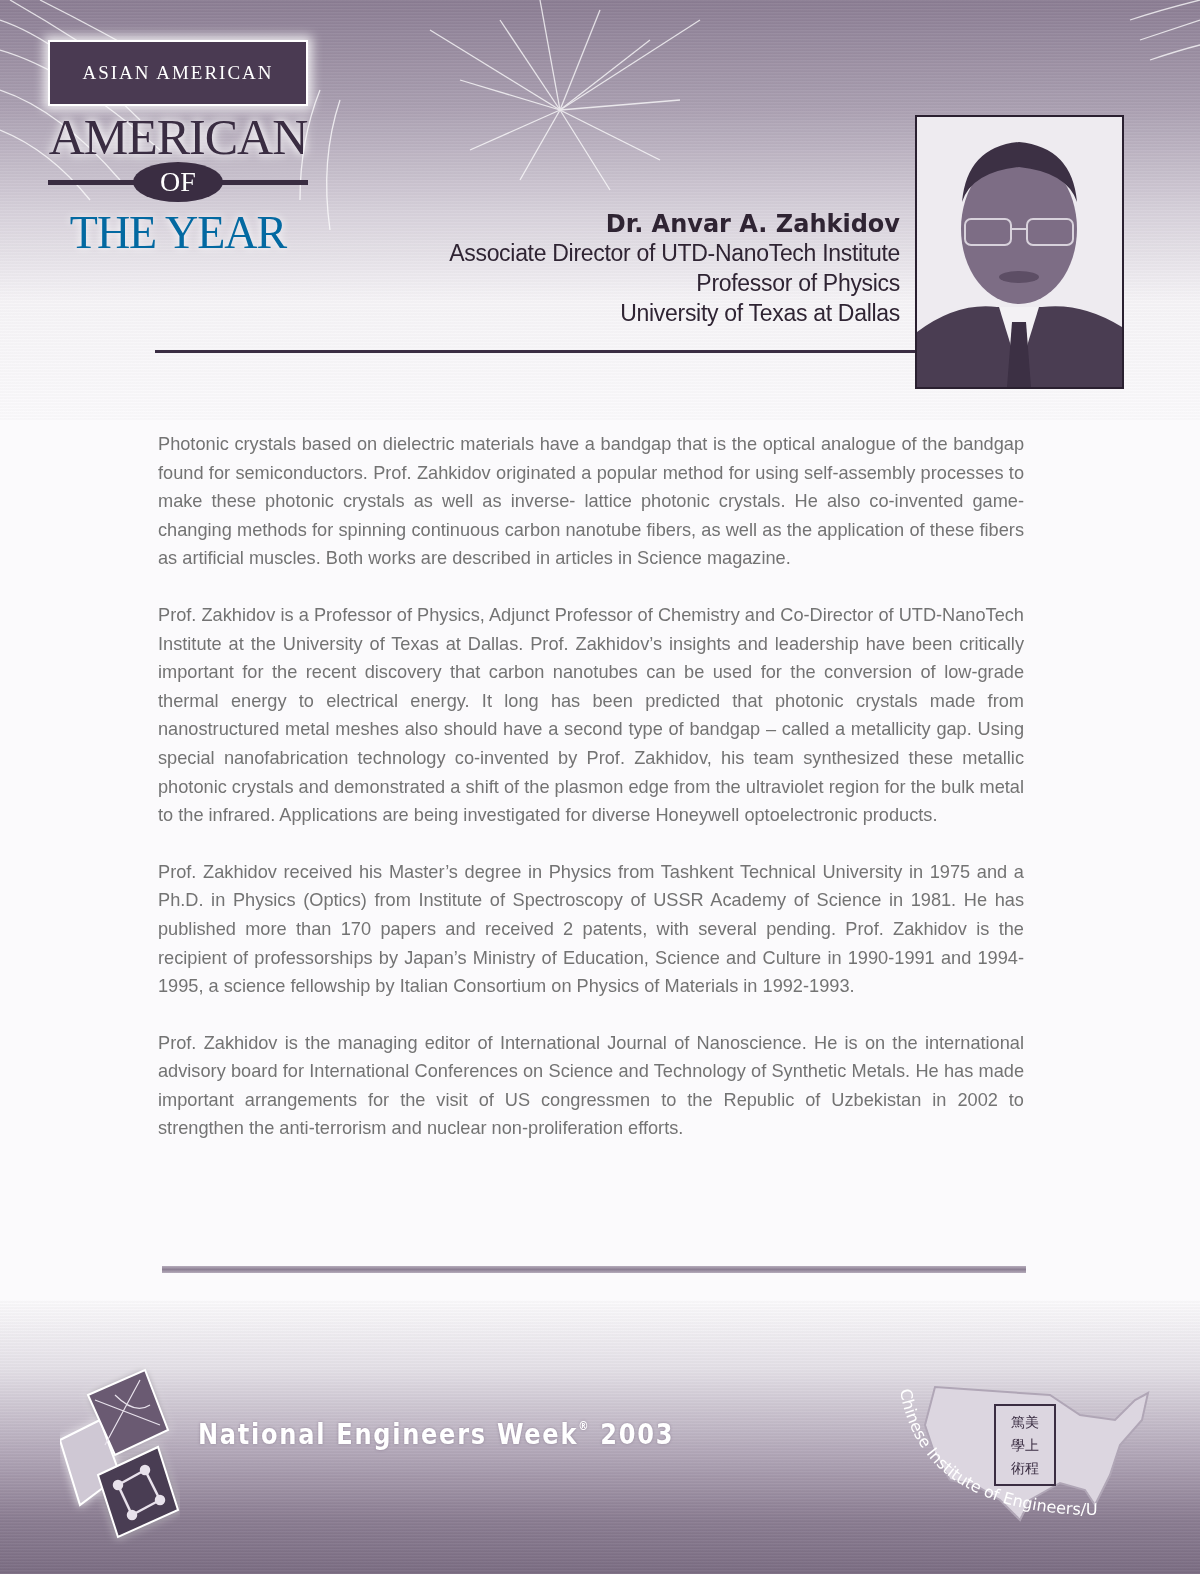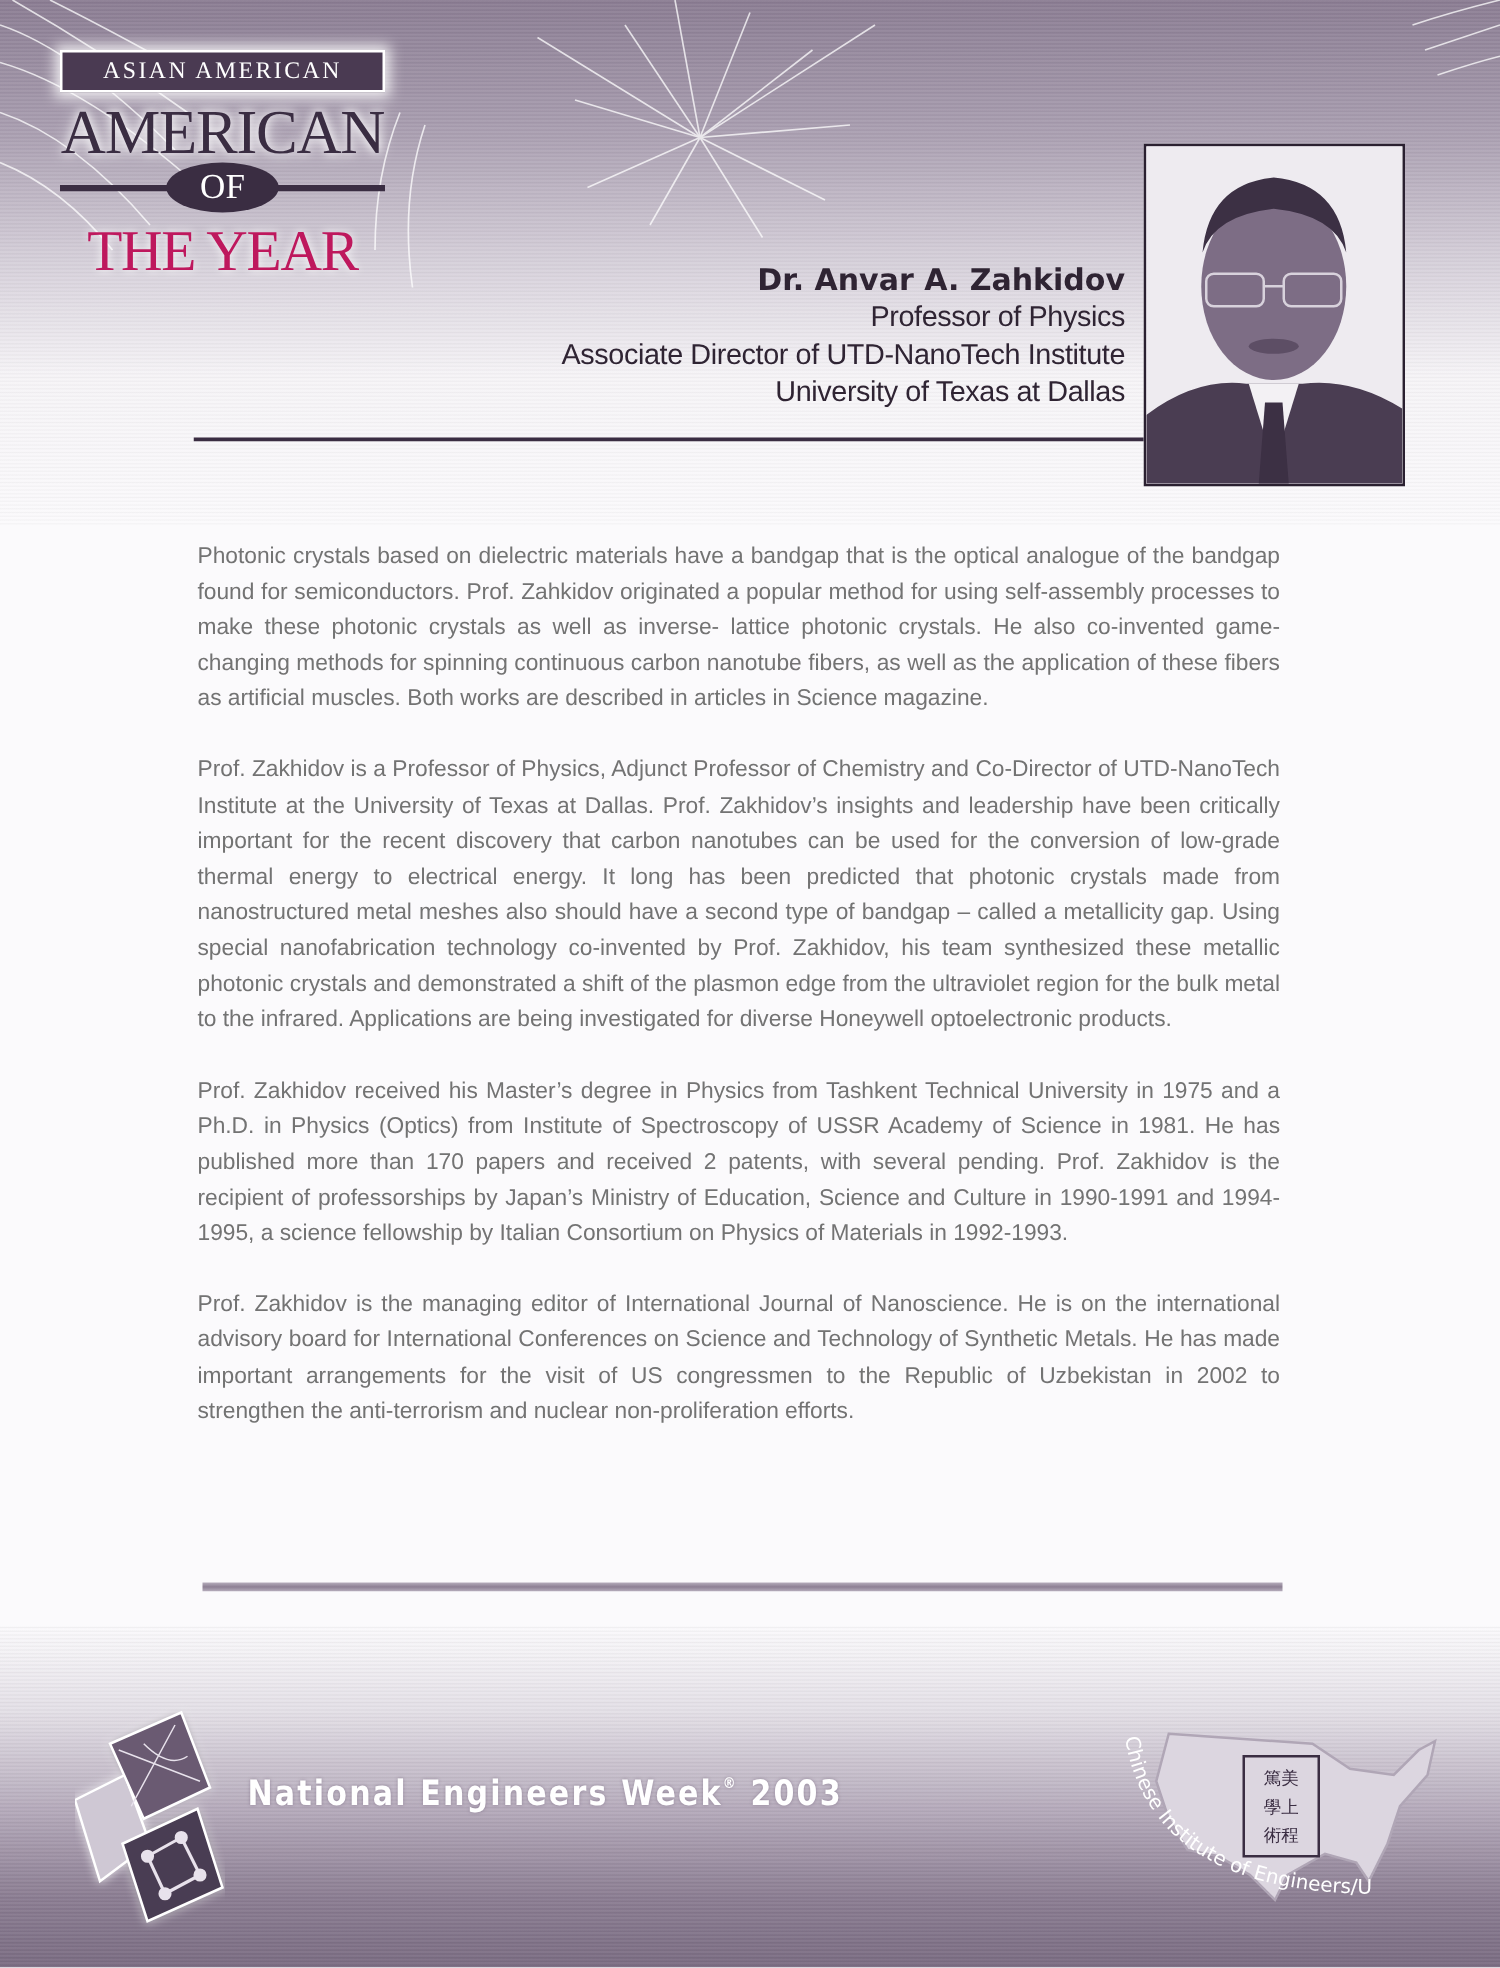--- a/index.html
+++ b/index.html
@@ -17,35 +17,35 @@
     position: absolute; left: 0; top: 0; width: 1200px; height: 420px;
     background: repeating-linear-gradient(180deg, rgba(255,255,255,0.06) 0px, rgba(255,255,255,0.06) 1px, rgba(0,0,0,0.03) 2px, rgba(0,0,0,0) 3px);
   }
   svg.fireworks { position: absolute; left: 0; top: 0; }
 
   .logo { position: absolute; left: 38px; top: 40px; width: 280px; text-align: center; }
   .logo-band {
     display: inline-block; background: #4a3a52; color: #fff;
     border: 2px solid #fff; box-shadow: 0 0 10px 4px rgba(255,255,255,0.8);
     font-family: "Liberation Serif", serif; font-size: 19px; letter-spacing: 2px;
-    padding: 4px 8px; width: 240px;
+    padding: 20px 8px; width: 240px;
   }
   .logo-engineer {
     font-family: "Liberation Serif", serif; font-size: 50px; color: #3a2d42;
     margin-top: 2px; text-shadow: 0 0 8px #fff, 0 0 14px #fff; letter-spacing: -1px;
   }
   .logo-of-row { position: relative; height: 40px; margin-top: -4px; text-align: center; }
   .logo-of-line { position: absolute; left: 10px; right: 10px; top: 18px; height: 5px; background: #3a2d42; }
   .logo-of {
     position: absolute; left: 50%; top: 0; transform: translateX(-50%);
     width: 90px; height: 40px; border-radius: 50%; background: #3a2d42;
     color: #fff; font-family: "Liberation Serif", serif; font-size: 28px; line-height: 40px;
   }
   .logo-year {
-    font-family: "Liberation Serif", serif; font-size: 46px; color: #be185d;
+    font-family: "Liberation Serif", serif; font-size: 46px; color: #0369a1;
     margin-top: 4px; letter-spacing: -1px; text-shadow: 0 0 8px #fff;
   }
 
   .person { position: absolute; right: 300px; top: 210px; text-align: right; }
   .person-name { font-family: "DejaVu Sans", sans-serif; font-weight: bold; font-size: 24px; color: #2f2433; }
   .person-line { font-family: "Liberation Sans", sans-serif; font-size: 23px; color: #2f2433; line-height: 30px; letter-spacing: -0.3px; }
   .name-rule { position: absolute; left: 155px; top: 350px; width: 760px; height: 3px; background: #3a2d42; }
 
   .photo {
     position: absolute; left: 915px; top: 115px; width: 205px; height: 270px;
@@ -122,22 +122,22 @@
   <div class="logo-engineer">AMERICAN</div>
   <div class="logo-of-row">
     <div class="logo-of-line"></div>
     <div class="logo-of">OF</div>
   </div>
   <div class="logo-year">THE YEAR</div>
 </div>
 
 <div class="person">
   <div class="person-name">Dr. Anvar A. Zahkidov</div>
+  <div class="person-line">Associate Director of UTD-NanoTech Institute</div>
   <div class="person-line">Professor of Physics</div>
-  <div class="person-line">Associate Director of UTD-NanoTech Institute</div>
   <div class="person-line">University of Texas at Dallas</div>
 </div>
 <div class="name-rule"></div>
 
 <div class="photo" title="Portrait of Dr. Anvar A. Zakhidov">
   <svg width="205" height="270">
     <rect x="0" y="0" width="205" height="270" fill="#eeebf0"></rect>
     <path d="M0 270 L0 215 Q40 185 80 190 L125 190 Q165 185 205 210 L205 270 Z" fill="#4a3d52"></path>
     <path d="M82 190 L102 255 L122 190 Z" fill="#f3f1f4"></path>
     <path d="M95 205 L109 205 L114 270 L90 270 Z" fill="#3c3044"></path>

